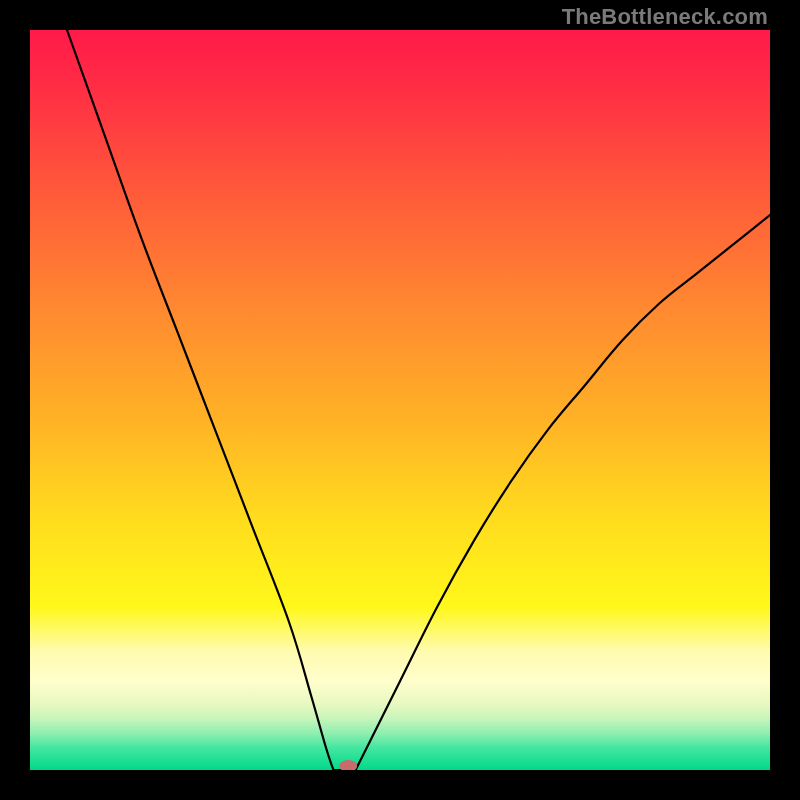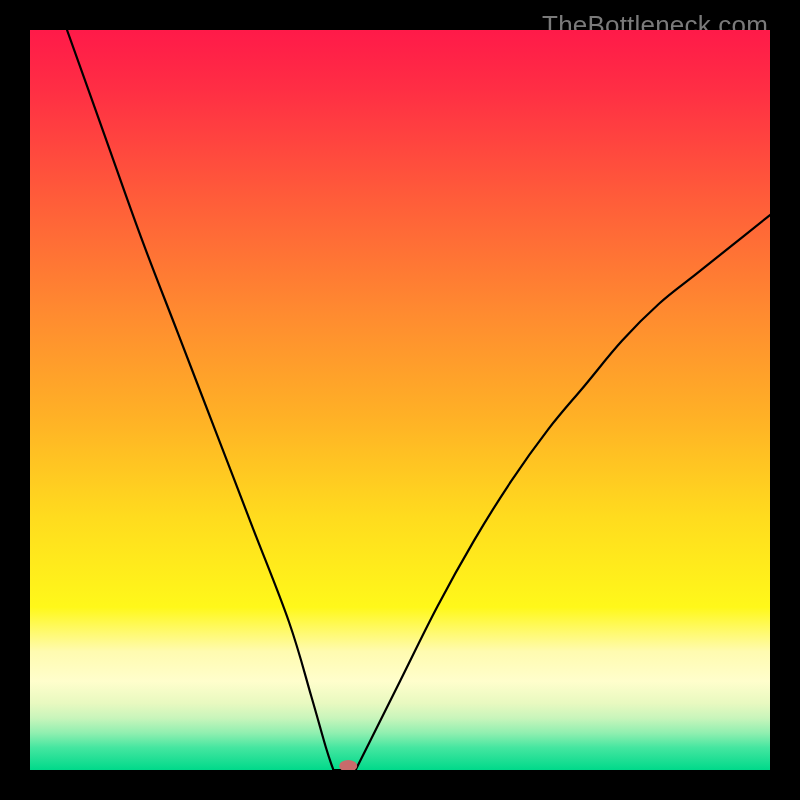--- a/index.html
+++ b/index.html
@@ -42,25 +42,25 @@
   }
   .plot-svg {
     position: absolute;
     left: 0;
     top: 0;
     width: 740px;
     height: 740px;
   }
   .watermark {
     position: absolute;
-    top: 10px;
+    top: 4px;
     right: 32px;
     color: #7a7a7a;
-    font-size: 26px;
-    font-weight: 400;
+    font-size: 22px;
+    font-weight: 700;
     letter-spacing: 0.2px;
     user-select: none;
   }
   .marker-dot {
     fill: #c86b6b;
   }
   .curve {
     fill: none;
     stroke: #000;
     stroke-width: 2.2;

